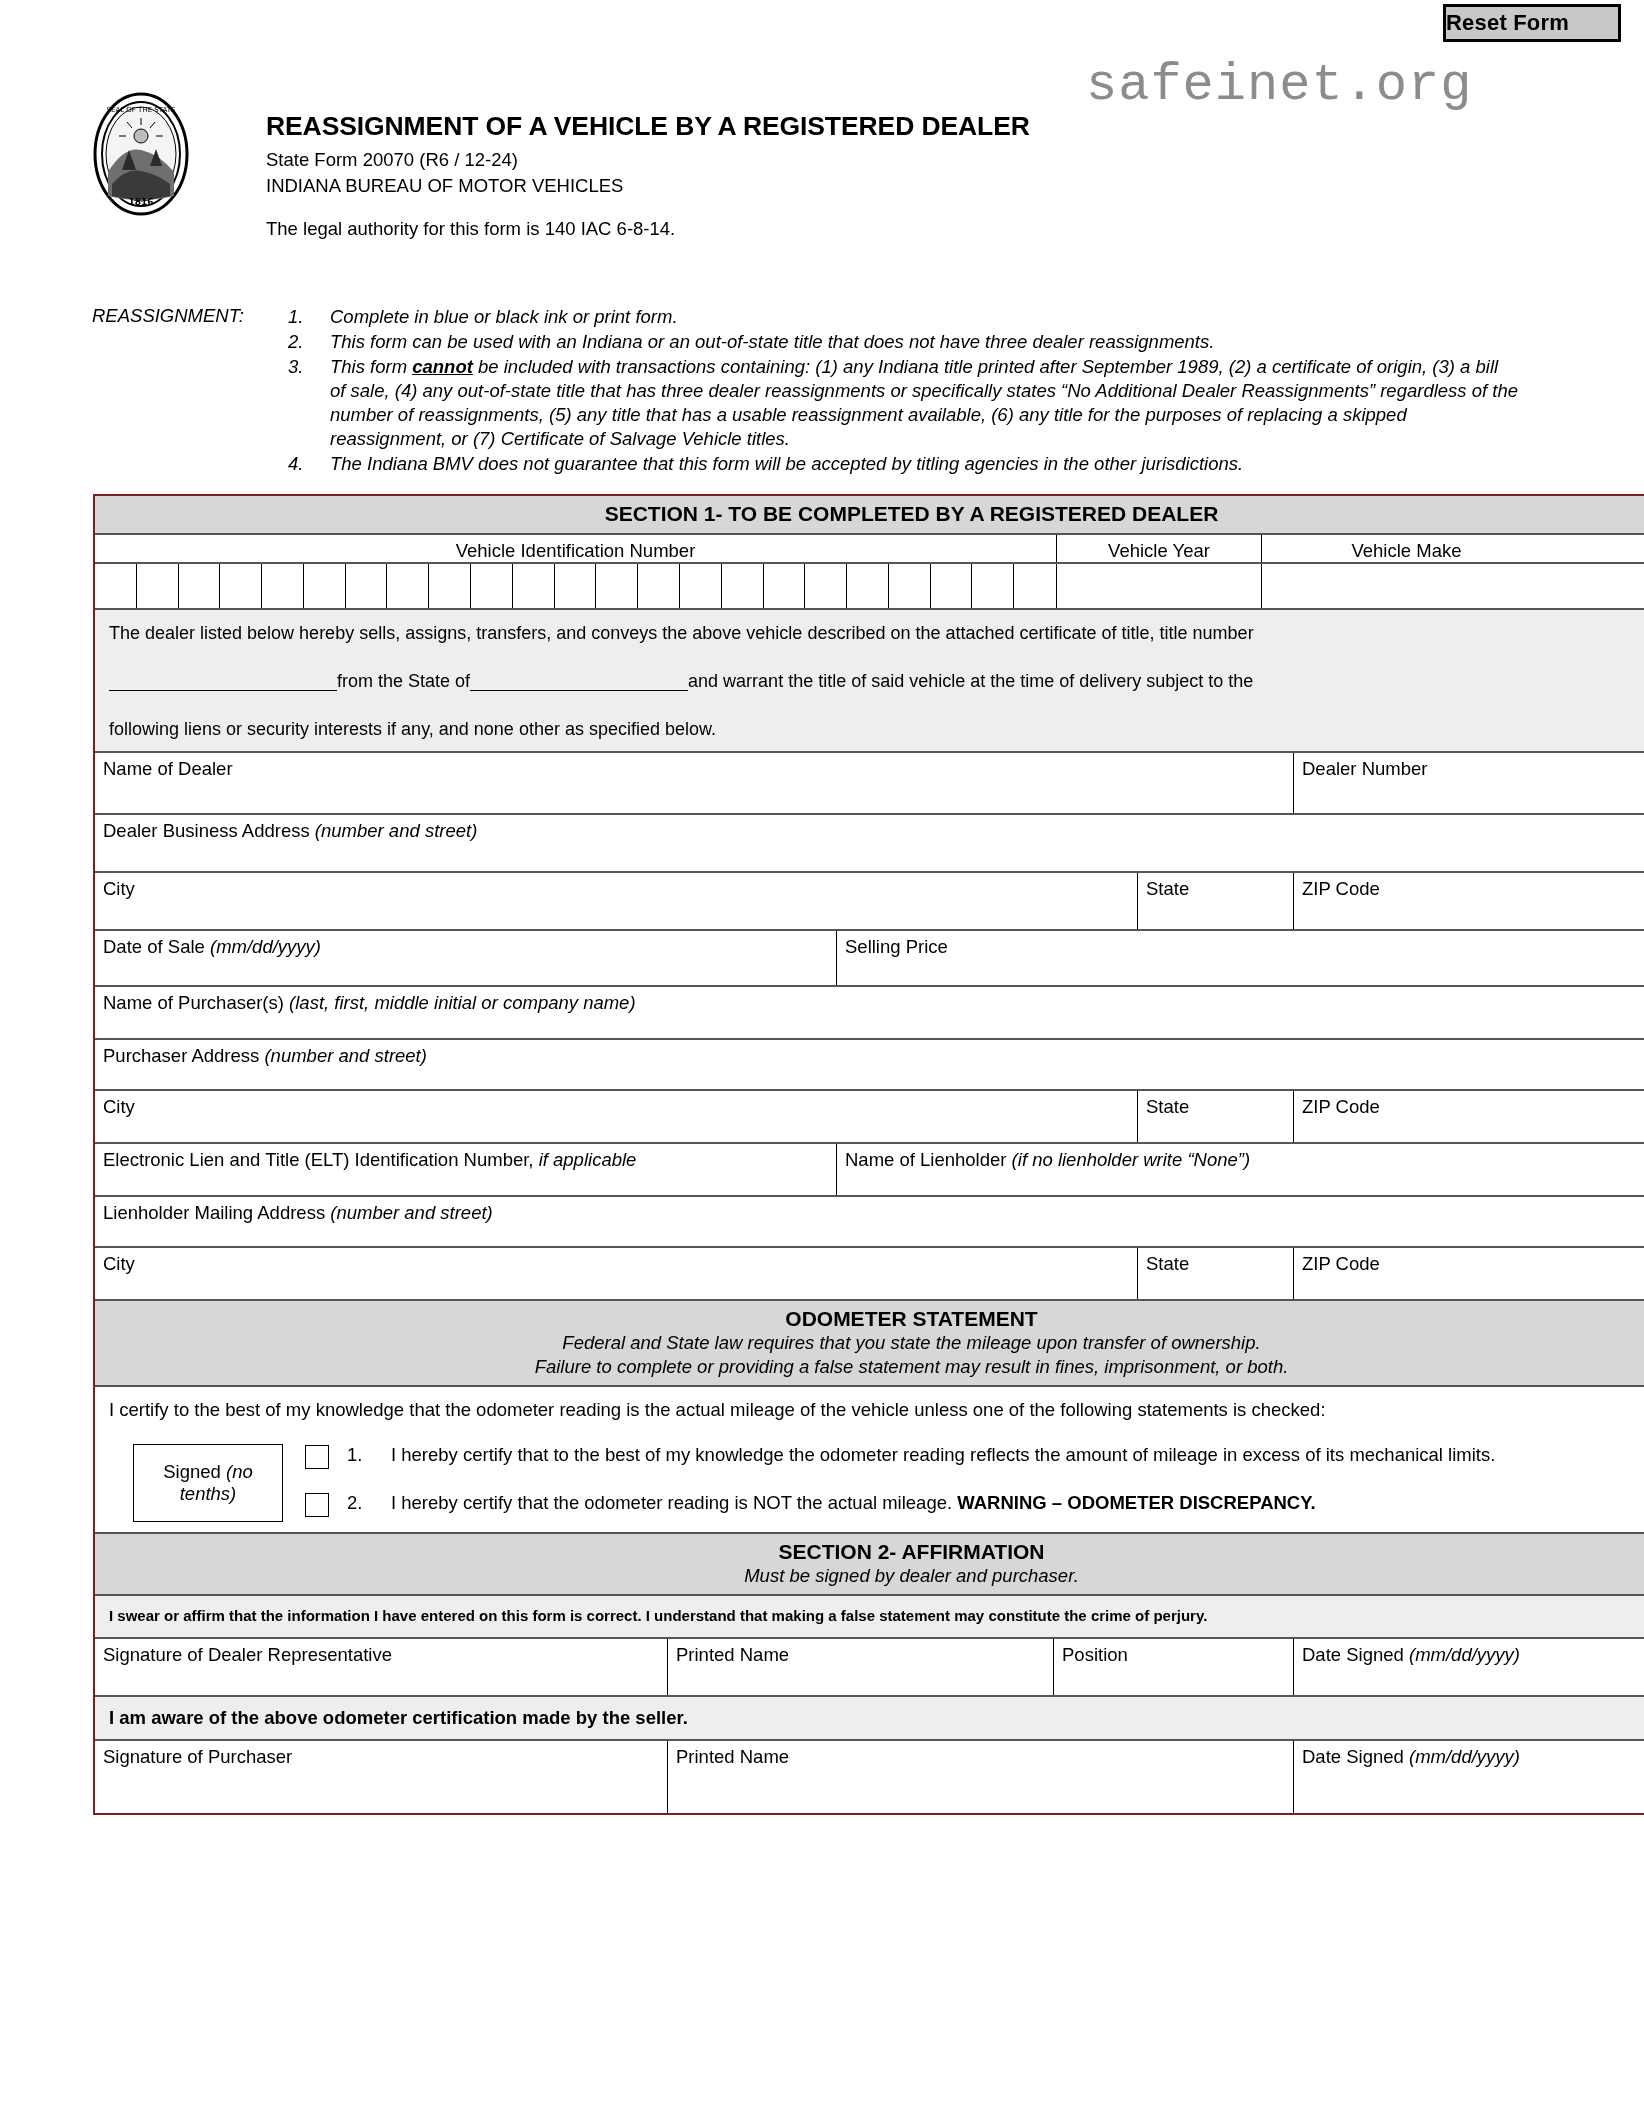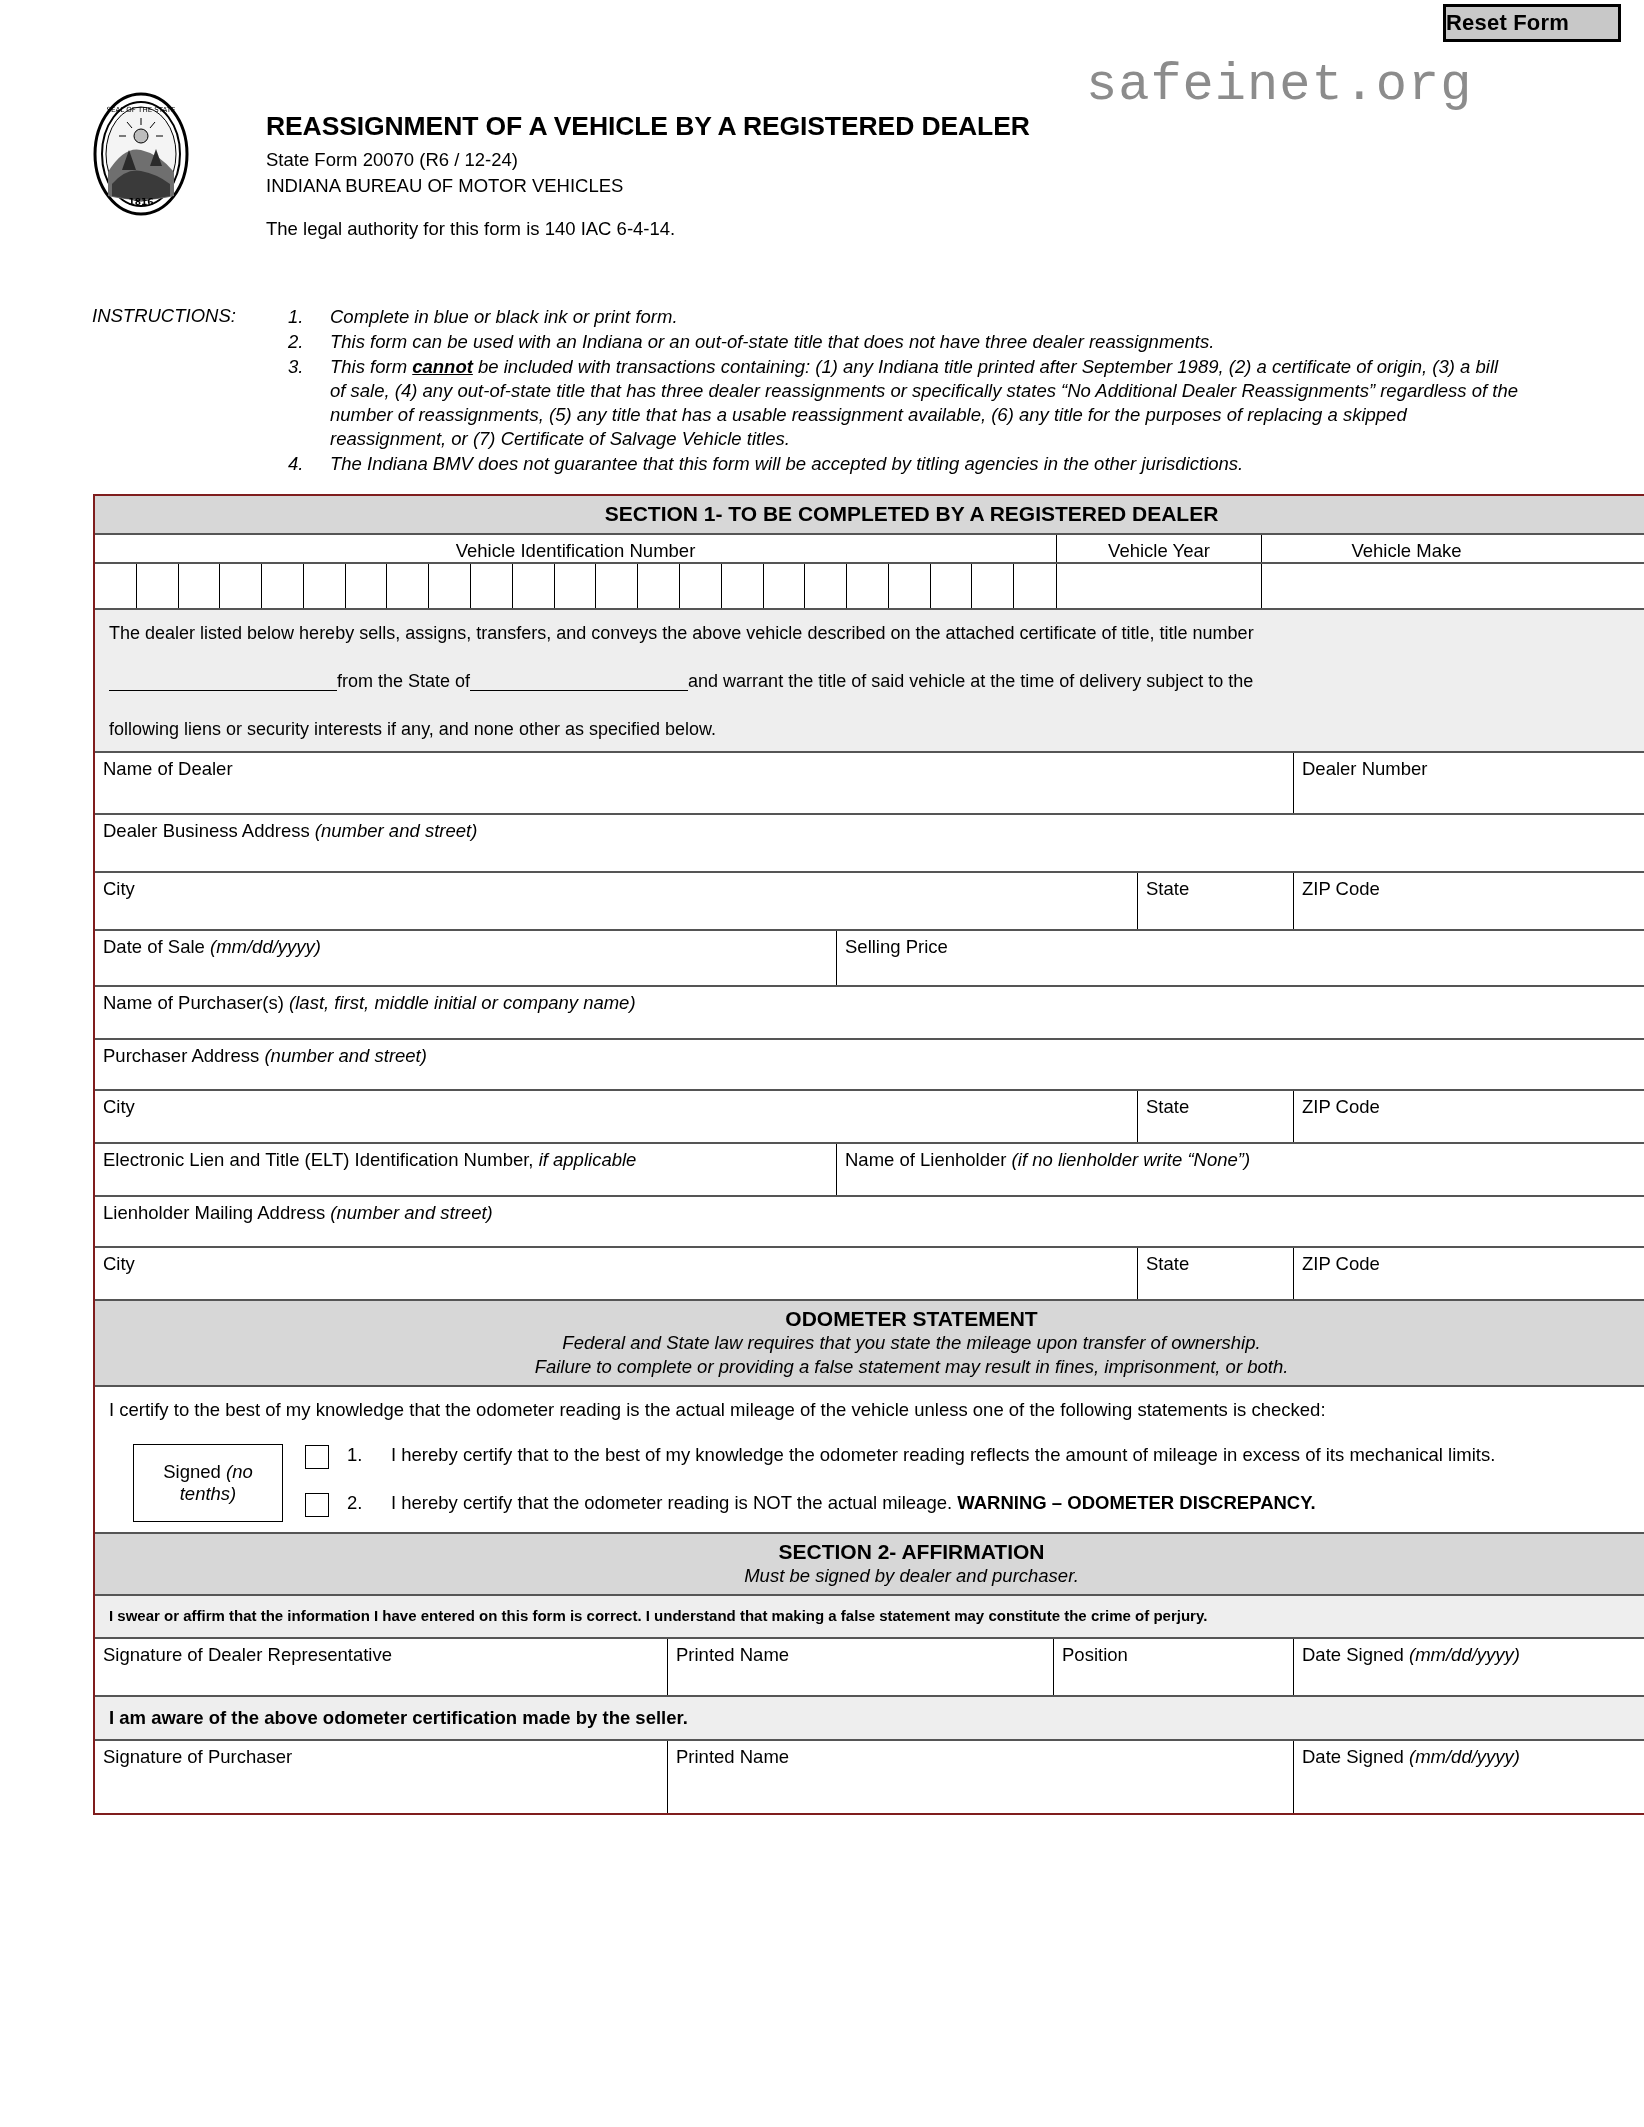--- a/index.html
+++ b/index.html
@@ -290,23 +290,23 @@
       <text x="49" y="20" font-size="7" font-family="DejaVu Sans, sans-serif" text-anchor="middle" fill="#000">SEAL OF THE STATE</text>
       <text x="49" y="113" font-size="9" font-family="DejaVu Sans, sans-serif" text-anchor="middle" fill="#000" font-weight="bold">1816</text>
     </svg>
   </div>
 
   <div class="hdr">
     <div class="hdr-title">REASSIGNMENT OF A VEHICLE BY A REGISTERED DEALER</div>
     <div class="hdr-sub">State Form 20070 (R6 / 12-24)</div>
     <div class="hdr-sub" style="margin-top:0">INDIANA BUREAU OF MOTOR VEHICLES</div>
   </div>
-  <div class="hdr-auth">The legal authority for this form is 140 IAC 6-4-14.</div>
-
-  <div class="instr-label">INSTRUCTIONS:</div>
+  <div class="hdr-auth">The legal authority for this form is 140 IAC 6-8-14.</div>
+
+  <div class="instr-label">REASSIGNMENT:</div>
   <div class="instr-list">
     <div class="instr-item">
       <div class="instr-num">1.</div>
       <div class="instr-txt">Complete in blue or black ink or print form.</div>
     </div>
     <div class="instr-item">
       <div class="instr-num">2.</div>
       <div class="instr-txt">This form can be used with an Indiana or an out-of-state title that does not have three dealer reassignments.</div>
     </div>
     <div class="instr-item">

